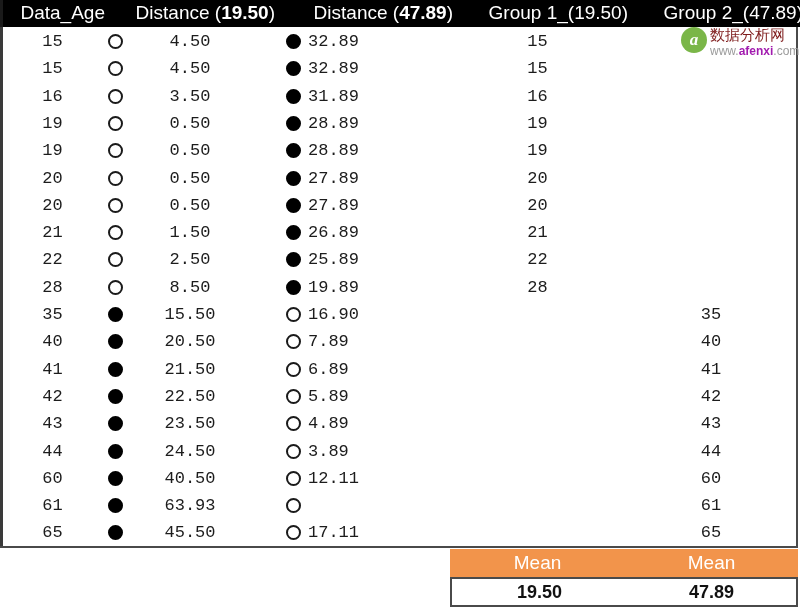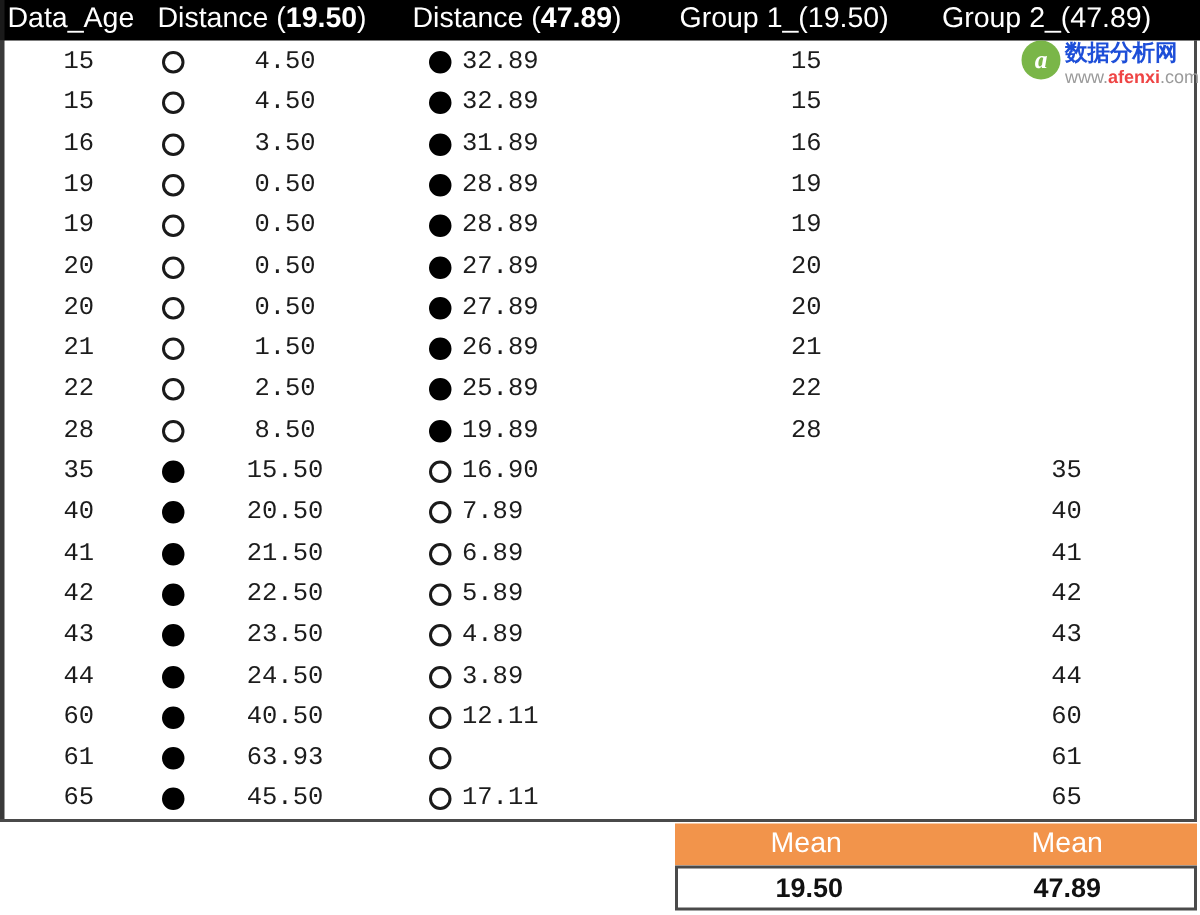--- a/index.html
+++ b/index.html
@@ -33,21 +33,21 @@
     box-sizing: border-box;
   }
   .hdr {
     position: absolute;
     top: 0;
     height: 27px;
     line-height: 26px;
     color: #ffffff;
     font-size: 19px;
     white-space: nowrap;
-    text-align: left;
+    text-align: right;
   }
   .hdr b { font-weight: bold; }
 
   .hdr-age      { left: 2px;   width: 100px; }
   .hdr-dist1    { left: 102px; width: 170px; }
   .hdr-dist2    { left: 272px; width: 178px; }
   .hdr-grp1     { left: 450px; width: 175px; }
   .hdr-grp2     { left: 625px; width: 175px; }
 
   
@@ -197,34 +197,33 @@
     font-weight: bold;
     line-height: 26px;
     text-align: center;
     font-family: "Liberation Serif", serif;
   }
   .wm-cn {
     position: absolute;
     left: 29px;
     top: 0px;
     font-size: 15px;
-    color: #1d4ed8;
+    color: #7f1d1d;
     letter-spacing: 0px;
     white-space: nowrap;
-    font-weight: bold;
   }
   .wm-url {
     position: absolute;
     left: 29px;
     top: 18px;
     font-size: 12px;
     color: #9a9a9a;
     white-space: nowrap;
   }
-  .wm-url .red { color: #ef4444; font-weight: bold; }
+  .wm-url .red { color: #a21caf; font-weight: bold; }
 </style>
 </head>
 <body>
 
 <div id="root">
 
   <div class="col-age-bg"></div>
   <div class="col-group-bg"></div>
   <div class="body-frame"></div>
   <div class="body-bottom-rule"></div>

